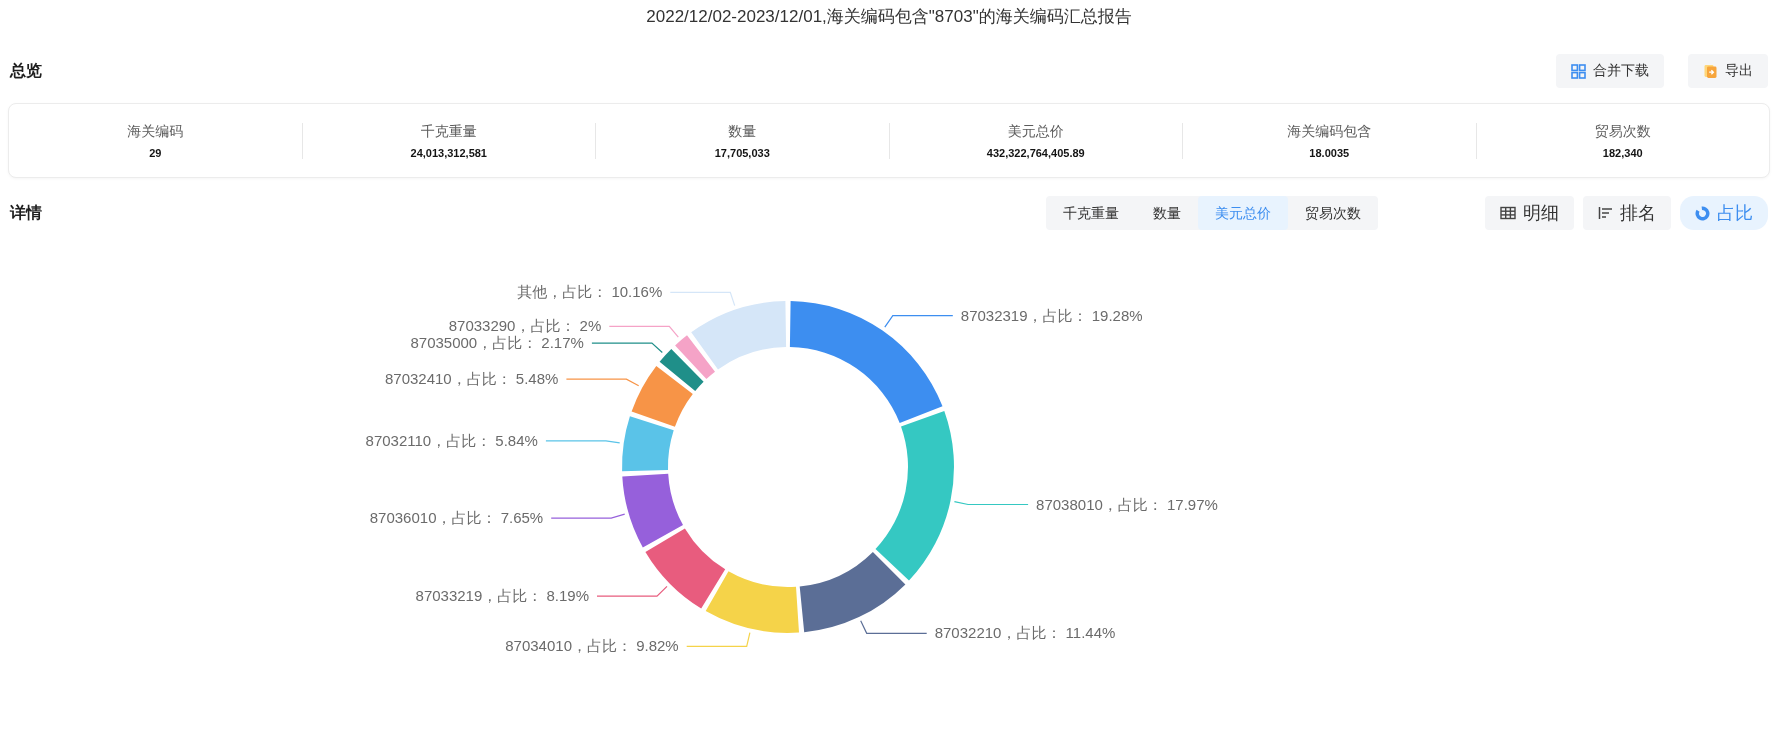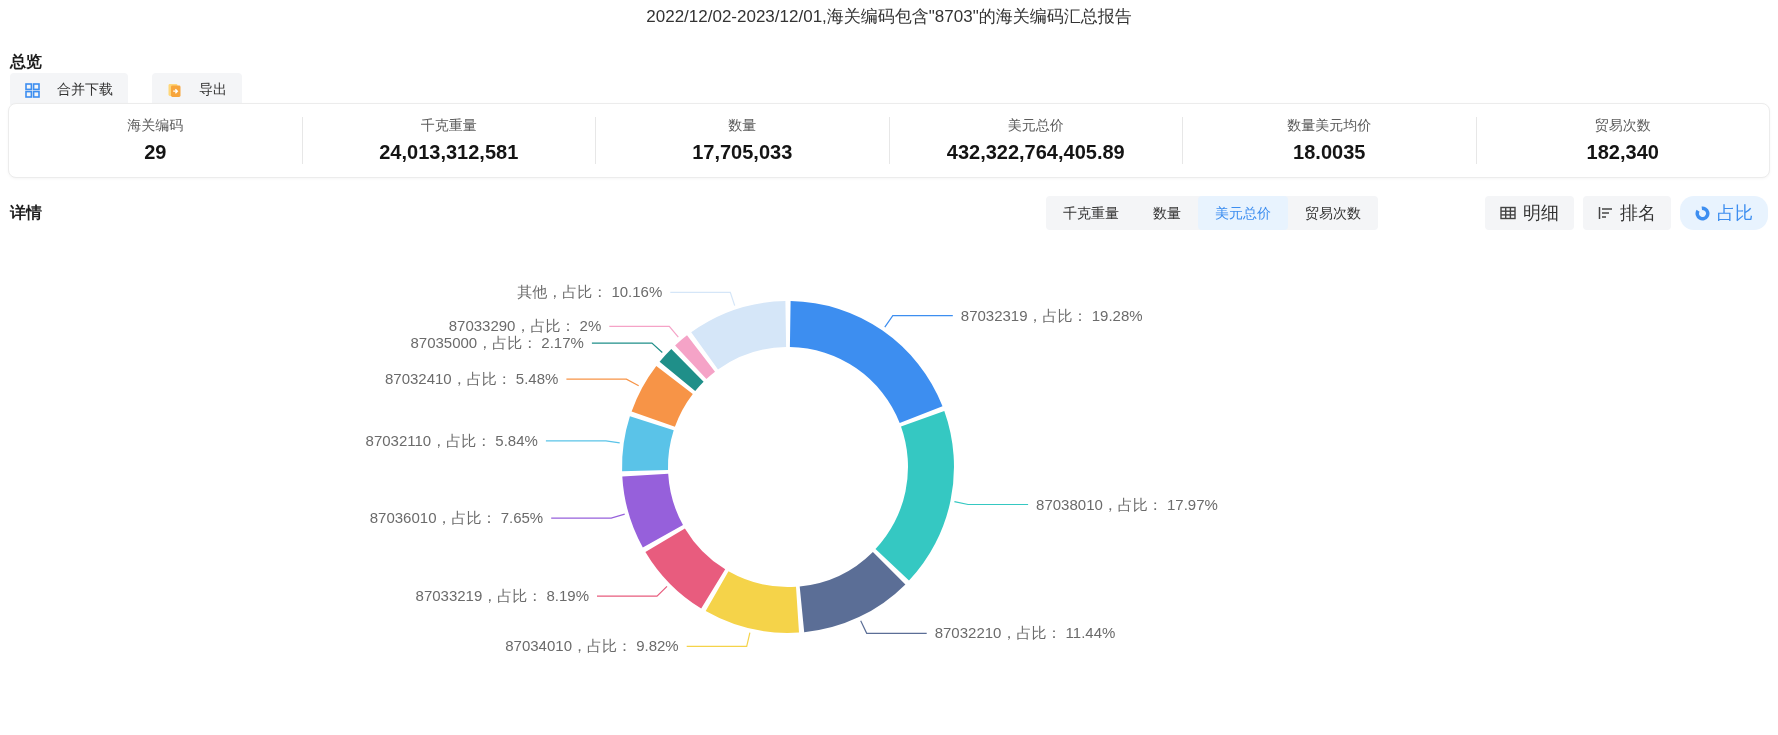--- a/index.html
+++ b/index.html
@@ -4,35 +4,35 @@
 <style>
   * { margin:0; padding:0; box-sizing:border-box; }
   html,body { width:1778px; height:735px; background:#ffffff; overflow:hidden;
               font-family:"Liberation Sans","DejaVu Sans",sans-serif; }
   .page { position:relative; width:1778px; height:735px; background:#fff; }
 
   .report-title { position:absolute; top:5px; left:0; width:100%; text-align:center;
                   font-size:17px; color:#333; }
 
   .overview-bar { position:absolute; top:52px; left:10px; right:10px; height:38px;
-                  display:flex; justify-content:space-between;flex-direction:column; }
+                  display:flex; align-items:center; justify-content:space-between; }
   .section-label { font-size:16px; font-weight:700; color:#1f1f1f; }
   .btn-group { display:flex; gap:24px; }
-  .tool-btn { display:flex; align-items:center; gap:17px; height:34px; padding:0 15px;
+  .tool-btn { display:flex; align-items:center; gap:7px; height:34px; padding:0 15px;
               background:#f4f5f7; border:none; border-radius:4px; font-size:14px; color:#333;
               cursor:pointer; font-family:inherit; }
   .tool-btn svg { display:block; }
 
   .stats-card { position:absolute; top:103px; left:8px; right:8px; height:75px;
                 background:#fff; border:1px solid #ececec; border-radius:8px;
                 box-shadow:0 1px 3px rgba(0,0,0,.04); display:flex; align-items:center; }
   .stat-col { flex:1 1 0; display:flex; flex-direction:column; align-items:center; gap:6px; }
   .stat-col + .stat-col { border-left:1px solid #e7e7e7; }
   .stat-label { font-size:14px; color:#5c5c5c; }
-  .stat-value { font-size:20px; font-weight:700; color:#141414; }
+  .stat-value { font-size:11px; font-weight:700; color:#141414; }
 
   .detail-bar { position:absolute; top:196px; left:10px; right:10px; height:36px; }
   .detail-bar .section-label { position:absolute; left:0; top:7px; }
   .metric-tabs { position:absolute; right:390px; top:0; height:34px; display:flex;
                  background:#f4f5f7; border-radius:4px; }
   .metric-tab { height:34px; line-height:34px; padding:0 17px; font-size:14px; color:#333;
                 border-radius:4px; cursor:pointer; white-space:nowrap; }
   .metric-tab.active { background:#e8f3fe; color:#3d8ef0; }
   .view-tabs { position:absolute; right:0; top:0; height:34px; display:flex; gap:9px; }
   .view-tab { height:34px; display:flex; align-items:center; gap:7px; padding:0 15px;
@@ -91,21 +91,21 @@
       </div>
       <div class="stat-col">
         <div class="stat-label">数量</div>
      <div class="stat-value">17,705,033</div>
       </div>
       <div class="stat-col">
         <div class="stat-label">美元总价</div>
      <div class="stat-value">432,322,764,405.89</div>
       </div>
       <div class="stat-col">
-        <div class="stat-label">数量美元均价</div>
+        <div class="stat-label">海关编码包含</div>
      <div class="stat-value">18.0035</div>
       </div>
       <div class="stat-col">
         <div class="stat-label">贸易次数</div>
      <div class="stat-value">182,340</div>
       </div>
     </div>
 
   <div class="detail-bar">
     <div class="section-label">详情</div>

